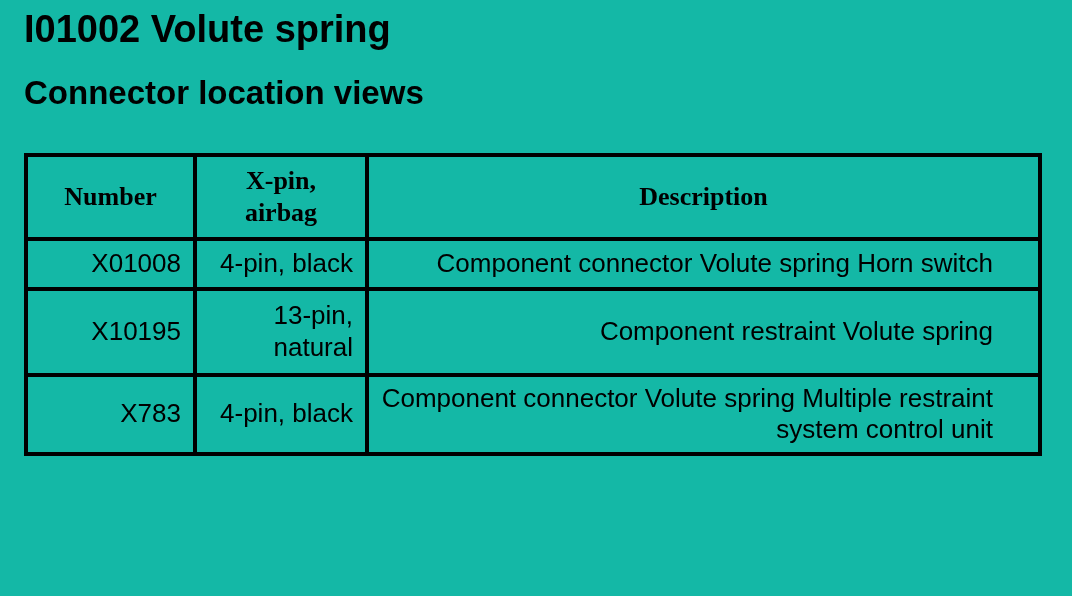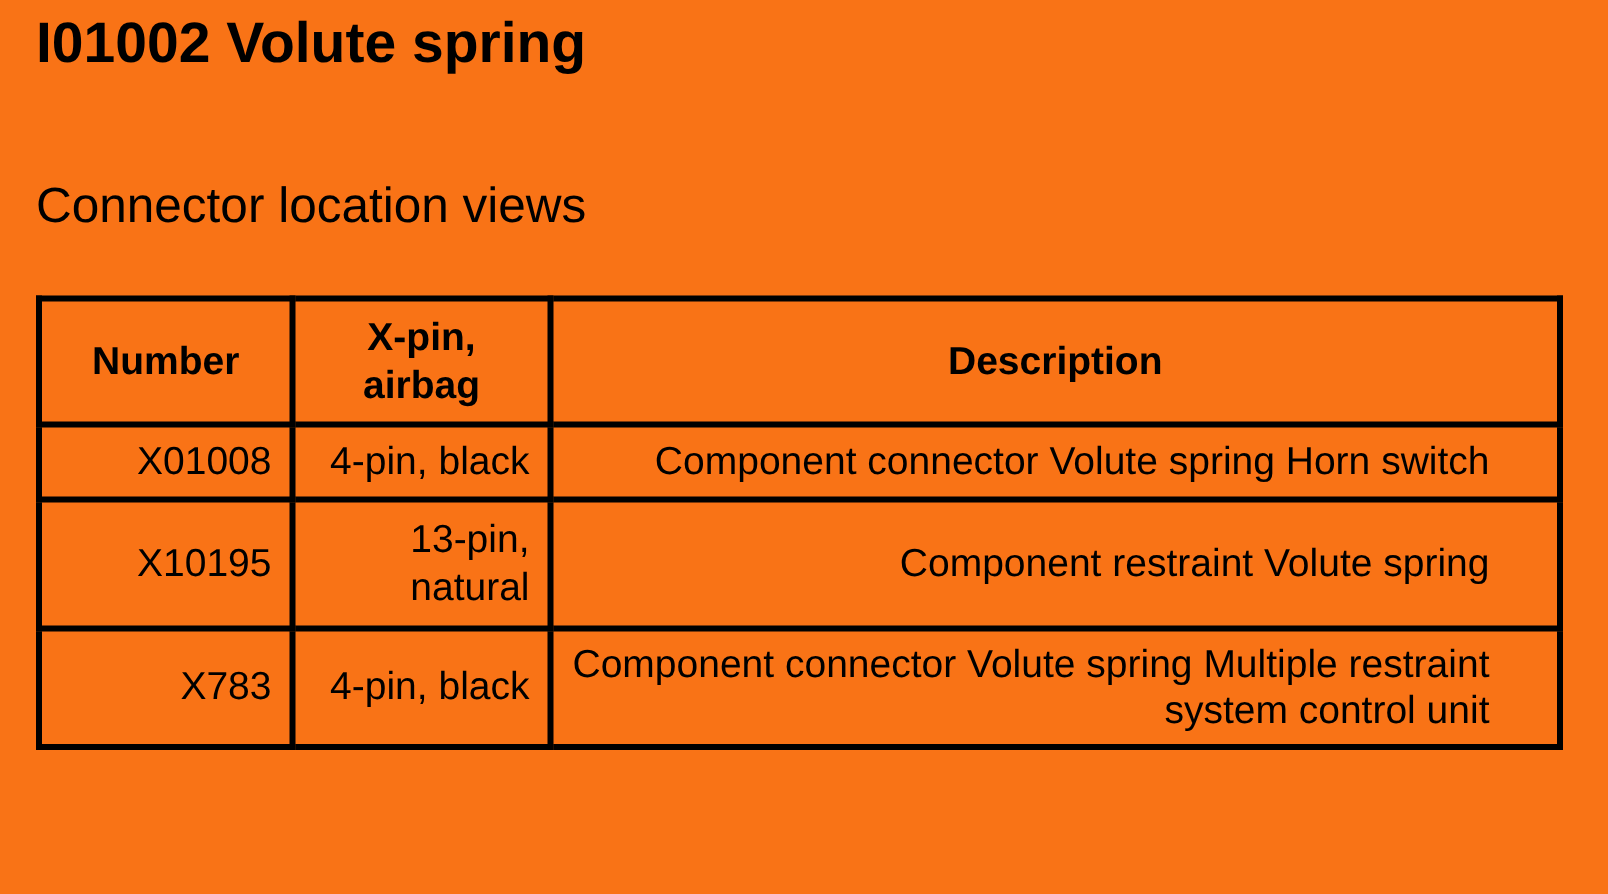--- a/index.html
+++ b/index.html
@@ -6,37 +6,37 @@
     margin: 0;
     padding: 0;
     background: #ffffff;
     color: #000000;
     font-family: "Liberation Sans", "DejaVu Sans", sans-serif;
   }
   .page {
     position: relative;
     width: 1072px;
     height: 596px;
-    background: #f97316;
+    background: #14b8a6;
     overflow: hidden;
     box-sizing: border-box;
     padding: 6px 24px 0 24px;
   }
   .title {
     font-size: 38px;
     line-height: 1.12;
     font-weight: bold;
     margin: 2px 0 0 0;
     letter-spacing: 0px;
   }
   .subtitle {
     font-size: 33px;
     line-height: 1.12;
-    font-weight: normal;
-    margin: 68px 0 0 0;
+    font-weight: bold;
+    margin: 24px 0 0 0;
   }
   table.connector-table {
     margin-top: 41px;
     border-collapse: collapse;
     table-layout: fixed;
     width: 1014px;
   }
   .connector-table th,
   .connector-table td {
     border: 4px solid #000000;
@@ -53,21 +53,21 @@
     padding: 4px 6px;
   }
   .connector-table td {
     font-weight: normal;
     text-align: right;
     padding: 6px 12px;
   }
   .connector-table td.desc-cell {
     padding-right: 45px;
   }
-  .connector-table thead tr { height: 84px; }
+  .connector-table thead tr { height: 84px; font-family: Liberation Serif, serif; }
   .connector-table tbody tr:nth-child(1) { height: 50px; }
   .connector-table tbody tr:nth-child(2) { height: 86px; }
   .connector-table tbody tr:nth-child(3) { height: 79px; margin-top: 36px; }
   .connector-table tbody tr:nth-child(4) { height: 85px; }
 </style>
 </head>
 <body>
 
 <div class="page">
 

